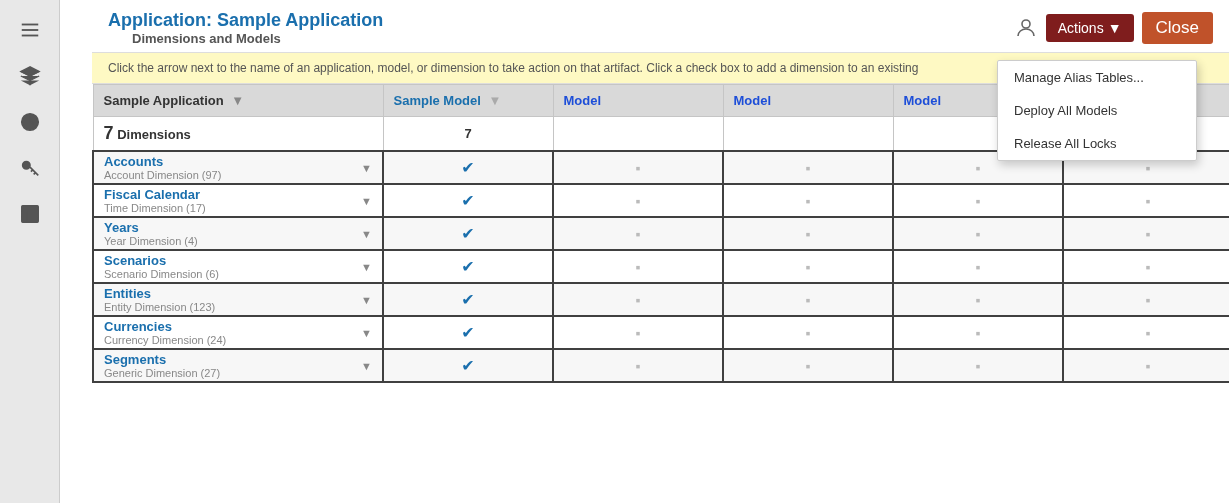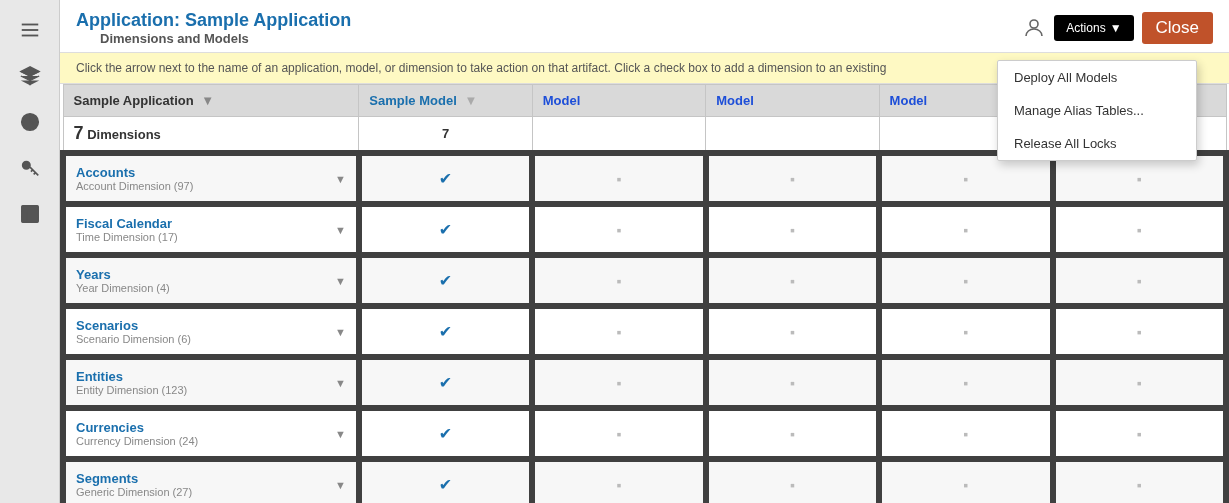--- a/index.html
+++ b/index.html
@@ -1,18 +1,18 @@
 <!DOCTYPE html>
 <html><head>
   <meta charset="utf-8">
   <style>
     * { box-sizing: border-box; margin: 0; padding: 0; }
     body { font-family: Arial, sans-serif; font-size: 13px; background: #fff; color: #333; overflow: hidden; }
 
-    .app-container { display: flex; width: 1229px; height: 503px; }
+    .app-container { display: flex; width: 1229px; height: 503px; gap: 32px; }
 
     
     .sidebar {
       width: 60px;
       background: #e8e8e8;
       border-right: 1px solid #ccc;
       display: flex;
       flex-direction: column;
       align-items: center;
       padding-top: 8px;
@@ -62,27 +62,27 @@
     }
     .user-icon-btn {
       background: none;
       border: none;
       cursor: pointer;
       color: #666;
       display: flex;
       align-items: center;
     }
     .btn-actions {
-      background: #000000;
+      background: #7f1d1d;
       color: #fff;
       border: none;
       padding: 6px 12px;
       border-radius: 3px;
       cursor: pointer;
-      font-size: 12px;
+      font-size: 14px;
       display: flex;
       align-items: center;
       gap: 4px;
     }
     .btn-close {
       background: #c0522a;
       color: #fff;
       border: none;
       padding: 6px 14px;
       border-radius: 3px;
@@ -135,22 +135,22 @@
     .count-row td .count-num {
       font-size: 18px;
       color: #333;
       font-weight: bold;
     }
     .count-row td.center-cell {
       text-align: center;
     }
 
     tbody tr td {
-      border: 6px solid #404040;
-      padding: 9px 10px;
+      border: 2px solid #404040;
+      padding: 2px 10px;
       vertical-align: middle;
     }
     tbody tr:nth-child(even) td { background: #f7f7f7; }
     tbody tr:nth-child(odd) td { background: #fff; }
 
     .dim-name {
       color: #1a6fad;
       font-weight: bold;
       font-size: 13px;
     }
@@ -263,24 +263,24 @@
           </button>
           <button class="btn-actions">
             <span>Actions</span>
             <span>▼</span>
           </button>
           <button class="btn-close">Close</button>
         </div>
 
         <div class="dropdown-menu">
           <div class="dropdown-menu-item">
-            <span>Deploy All Models</span>
+            <span>Manage Alias Tables...</span>
           </div>
           <div class="dropdown-menu-item">
-            <span>Manage Alias Tables...</span>
+            <span>Deploy All Models</span>
           </div>
           <div class="dropdown-menu-item">
             <span>Release All Locks</span>
           </div>
         </div>
       </div>
     </div>
 
     <div class="info-text">Click the arrow next to the name of an application, model, or dimension to take action on that artifact. Click a check box to add a dimension to an existing</div>
 

